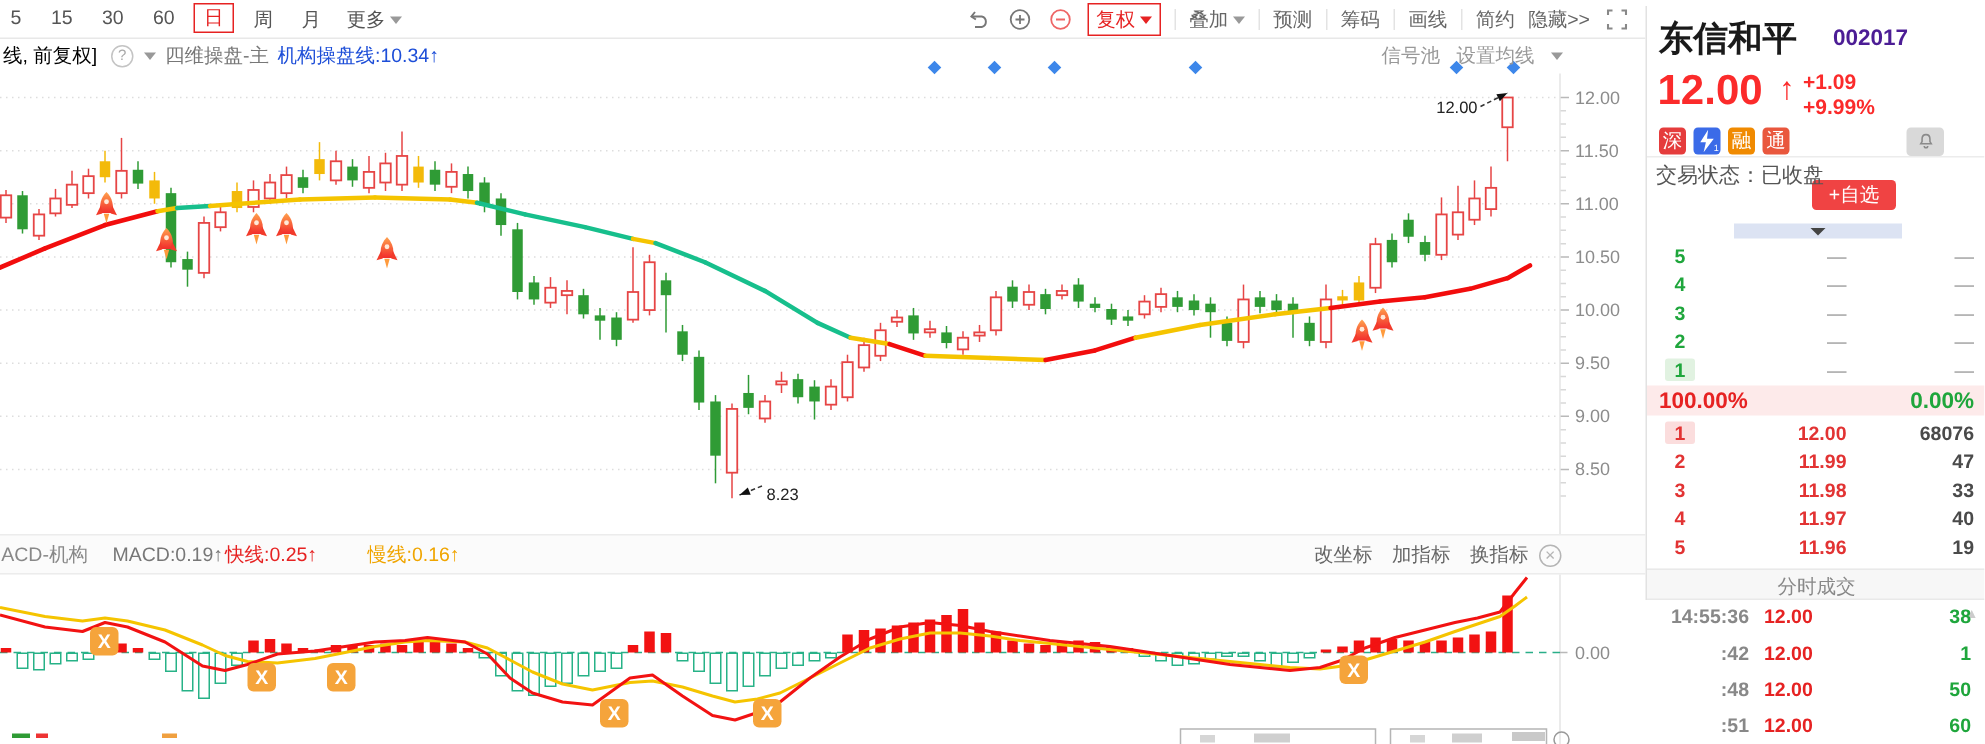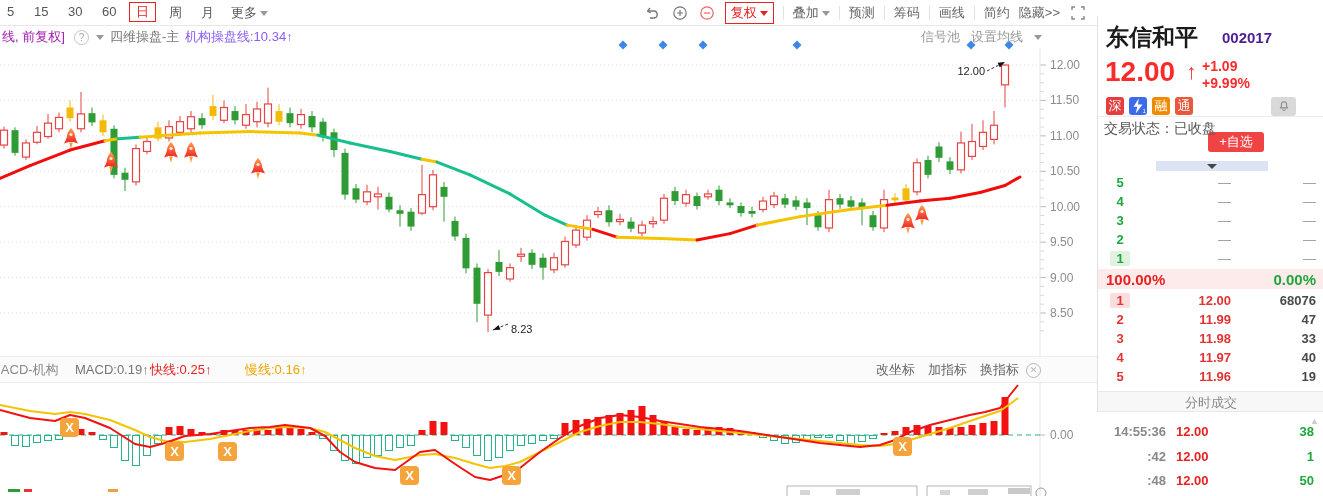--- a/index.html
+++ b/index.html
@@ -12,40 +12,40 @@
   .ptab.active{border:1px solid #e62222;color:#e62222;padding:0 6px;top:2px;line-height:18px;background:#fff;}
   .tools{position:absolute;right:10px;top:0;height:25px;display:flex;align-items:center;gap:9px;}
   .tbtn{color:#666;white-space:nowrap;}
   .tbtn.fq{border:1px solid #e62222;color:#e62222;padding:1px 5px;}
   .caret{display:inline-block;width:0;height:0;border-left:4px solid transparent;border-right:4px solid transparent;border-top:5px solid #999;vertical-align:middle;margin-left:3px;}
   .caret.red{border-top-color:#e62222;}
   .sep{width:1px;height:14px;background:#e3e3e3;}
   .icobtn{display:flex;align-items:center;justify-content:center;width:18px;height:18px;}
   
   .chead{position:absolute;left:0;top:25px;width:1097px;height:24px;line-height:24px;}
-  .ctrunc{position:absolute;left:2px;color:#a21caf;}
+  .ctrunc{position:absolute;left:2px;color:#000000;}
   .helpico{position:absolute;left:74px;top:5px;width:13px;height:13px;border:1px solid #c4c4c4;border-radius:50%;color:#aaa;font-size:10px;line-height:13px;text-align:center;}
   .ccaret{position:absolute;left:93px;top:10px;}
   .cmode{position:absolute;left:110px;color:#777;}
-  .cinst{position:absolute;left:185px;color:#8b5cf6;}
+  .cinst{position:absolute;left:185px;color:#1d4ed8;}
   .csig{position:absolute;left:921px;color:#999;}
   .cset{position:absolute;left:971px;color:#999;}
   .ccaret2{position:absolute;left:1031px;top:10px;}
   
   .macdhead{position:absolute;left:0;top:356px;width:1097px;height:25px;line-height:25px;background:#fbfbfb;border-top:1px solid #ececec;border-bottom:1px solid #ececec;overflow:hidden;}
   .mname{position:absolute;left:-10px;color:#888;}
   .mval{position:absolute;left:75px;color:#777;}
   .mfast{position:absolute;left:150px;color:#e62222;}
   .mslow{position:absolute;left:245px;color:#f0a500;}
   .mact1{position:absolute;left:876px;color:#666;}
   .mact2{position:absolute;left:928px;color:#666;}
   .mact3{position:absolute;left:980px;color:#666;}
   .mclose{position:absolute;left:1026px;top:6px;width:13px;height:13px;border:1px solid #b5b5b5;border-radius:50%;color:#b5b5b5;font-size:9px;line-height:12px;text-align:center;}
   
-  .sidebar{position:absolute;left:1097px;top:16px;width:226px;height:396px;border-left:1px solid #e2e2e2;background:#fff;}
+  .sidebar{position:absolute;left:1097px;top:4px;width:226px;height:396px;border-left:1px solid #e2e2e2;background:#fff;}
   .sname{position:absolute;left:8px;top:6px;font-size:23px;font-weight:bold;color:#1a1a1a;}
   .scode{position:absolute;left:124px;top:13px;font-size:15px;font-weight:bold;color:#4c1d95;}
   .sprice{position:absolute;left:7px;top:40px;font-size:28px;font-weight:bold;color:#fb2b2b;}
   .sarrow{position:absolute;left:88px;top:44px;font-size:21px;font-weight:bold;color:#fb2b2b;}
   .schg{position:absolute;left:104px;top:42px;font-size:14px;font-weight:bold;color:#fb2b2b;}
   .schgp{position:absolute;left:104px;top:59px;font-size:14px;font-weight:bold;color:#fb2b2b;}
   .badge{position:absolute;top:81px;width:18px;height:18px;border-radius:3px;color:#fff;font-size:13px;line-height:18px;text-align:center;}
   .bwatch{position:absolute;left:110px;top:80px;width:56px;height:20px;background:#f04343;border-radius:3px;color:#fff;font-size:13px;line-height:20px;text-align:center;margin-top:36px;}
   .bbell{position:absolute;left:173px;top:81px;width:25px;height:19px;background:#d9d9d9;border-radius:3px;display:flex;align-items:center;justify-content:center;}
   .sdiv{position:absolute;left:0;top:100px;width:226px;height:1px;background:#ececec;}
@@ -59,21 +59,21 @@
   .lv.r{color:#e23333;}
   .lv.hlg{background:#e1f2e1;}
   .lv.hlr{background:#fbdddd;}
   .pc{flex:1;text-align:right;color:#e23333;}
   .vc{width:85px;text-align:right;color:#4a4a4a;}
   .dash{color:#999;font-weight:normal;}
   .sratio{position:absolute;left:0;top:253px;width:226px;height:20px;background:#fdeaea;display:flex;align-items:center;justify-content:space-between;padding:4px 8px;box-sizing:border-box;font-size:15px;font-weight:bold;}
   .sratio .buy{color:#e62222;}
   .sratio .sell{color:#1fa63c;}
   .tshead{position:absolute;left:0;top:375px;width:226px;height:21px;background:#f7f7f7;border-top:1px solid #e9e9e9;border-bottom:1px solid #e9e9e9;color:#888;font-size:13px;line-height:21px;text-align:center;box-sizing:border-box;}
-  .trow{position:absolute;left:0;width:226px;height:24px;display:flex;align-items:flex-end;padding:0 10px 0 12px;box-sizing:border-box;font-weight:bold;}
+  .trow{position:absolute;left:0;width:226px;height:24px;display:flex;align-items:flex-start;padding:0 10px 0 12px;box-sizing:border-box;font-weight:bold;}
   .tt{width:56px;text-align:right;color:#888;}
   .tp{margin-left:10px;width:56px;text-align:left;color:#e62222;}
   .tv{flex:1;text-align:right;color:#1fa63c;}
   .scrollup{position:absolute;right:5px;top:400px;color:#ccc;font-size:9px;}
   svg{display:block;}
   text{font-family:"Liberation Sans","DejaVu Sans",sans-serif;}
 </style>
 </head>
 <body>
 

